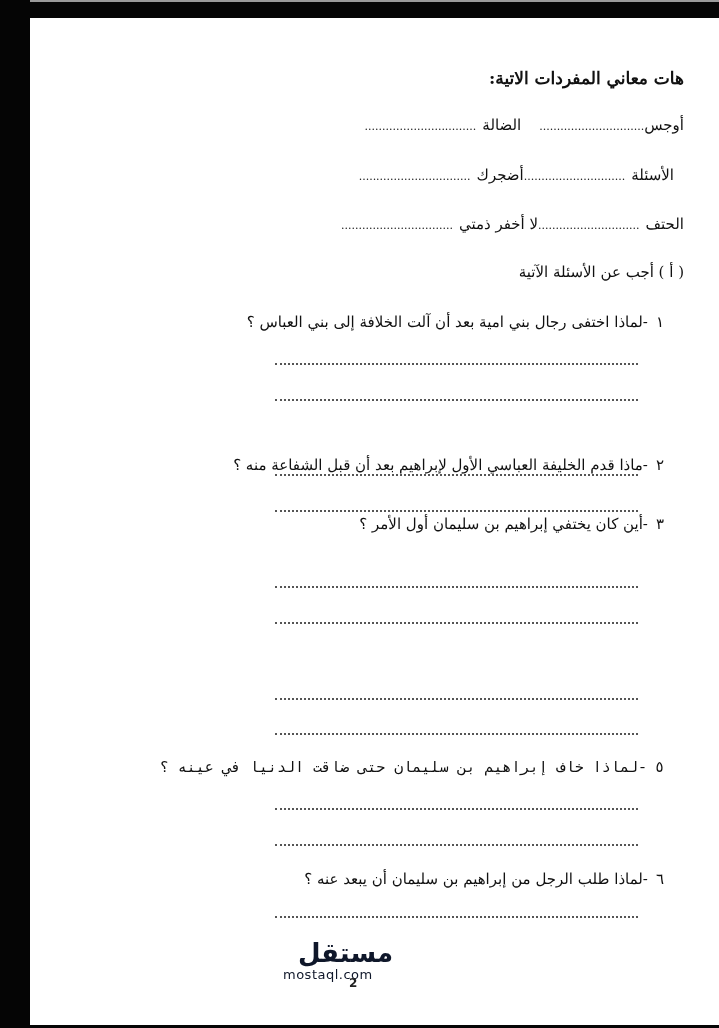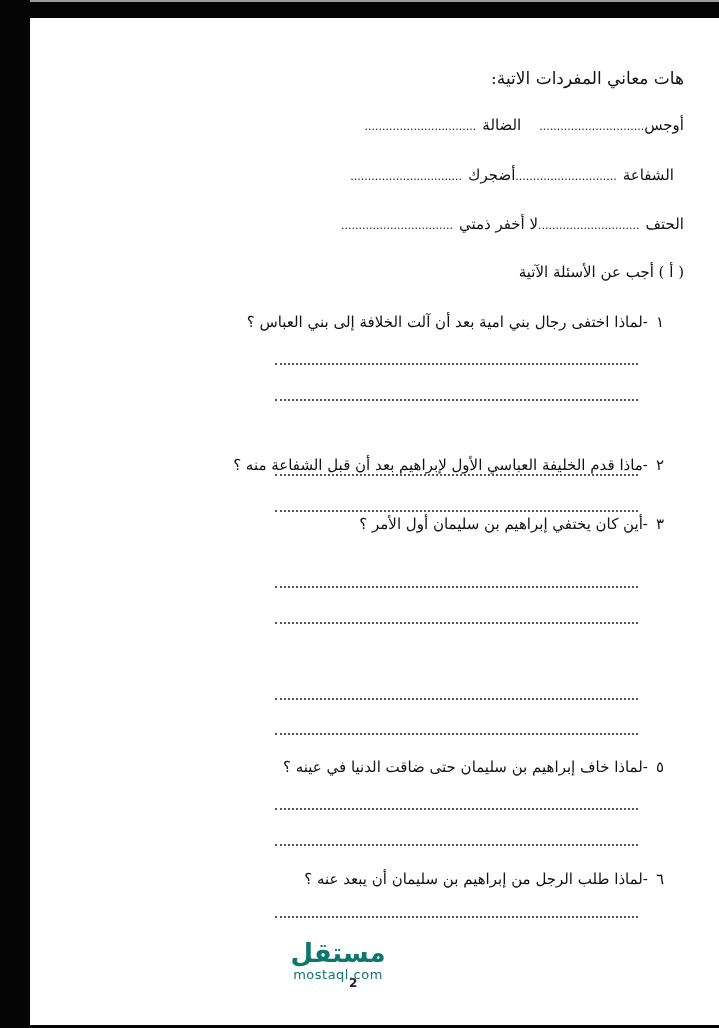--- a/index.html
+++ b/index.html
@@ -51,21 +51,21 @@
     height: 1007px;
     direction: rtl;
     font-family: "DejaVu Serif", "Liberation Serif", serif;
     color: #111;
   }
   .abs { position: absolute; white-space: nowrap; }
   .heading {
     right: 35px;
     top: 50px;
     font-size: 17px;
-    font-weight: normal;
+    font-weight: bold;
   }
   .vocab-row {
     right: 35px;
     font-size: 15px;
     display: flex;
     direction: rtl;
     align-items: baseline;
   }
   .vocab-row .dots {
     letter-spacing: 0px;
@@ -90,23 +90,22 @@
     left: 245px;
     width: 363px;
     height: 0;
     border-top: 2px dotted #555;
   }
   .watermark {
     position: absolute;
     left: 283px;
     top: 938px;
     width: 110px;
-    text-align: center;
     direction: ltr;
-    color: #0f766e;
+    color: #0f172a;
     font-family: "DejaVu Sans", "Liberation Sans", sans-serif;
   }
   .watermark .wm-ar {
     font-size: 26px;
     font-weight: bold;
     line-height: 30px;
     direction: rtl;
   }
   .watermark .wm-en {
     font-size: 13px;
@@ -140,21 +139,21 @@
     <div class="abs vocab-row" style="top:98px;">
       <span>أوجس</span>
       <span class="dots">..............................</span>
       <span style="width:18px;display:inline-block"></span>
       <span>الضالة</span>
       <span style="width:6px;display:inline-block"></span>
       <span class="dots">................................</span>
     </div>
 
     <div class="abs vocab-row" style="top:148px; right:45px;">
-      <span>الشفاعة</span>
+      <span>الأسئلة</span>
       <span style="width:6px;display:inline-block"></span>
       <span class="dots">.............................</span>
       <span>أضجرك</span>
       <span style="width:6px;display:inline-block"></span>
       <span class="dots">................................</span>
     </div>
 
     <div class="abs vocab-row" style="top:197px;">
       <span>الحتف</span>
       <span style="width:6px;display:inline-block"></span>
@@ -180,21 +179,21 @@
 
     <div class="abs question" style="top:497px;">
       <span class="q-num">٣</span><span>-أين كان يختفي إبراهيم بن سليمان أول الأمر ؟</span>
     </div>
     <div class="abs answer-line" style="top:568px;"></div>
     <div class="abs answer-line" style="top:604px;"></div>
 
     <div class="abs answer-line" style="top:680px;"></div>
     <div class="abs answer-line" style="top:715px;"></div>
 
-    <div class="abs question" style="top:740px;">
+    <div class="abs question" style="top:740px;font-family:Liberation Mono, monospace;">
       <span class="q-num">٥</span><span>-لماذا خاف إبراهيم بن سليمان حتى ضاقت الدنيا في عينه ؟</span>
     </div>
     <div class="abs answer-line" style="top:790px;"></div>
     <div class="abs answer-line" style="top:826px;"></div>
 
     <div class="abs question" style="top:852px;">
       <span class="q-num">٦</span><span>-لماذا طلب الرجل من إبراهيم بن سليمان أن يبعد عنه ؟</span>
     </div>
     <div class="abs answer-line" style="top:898px;"></div>
 

